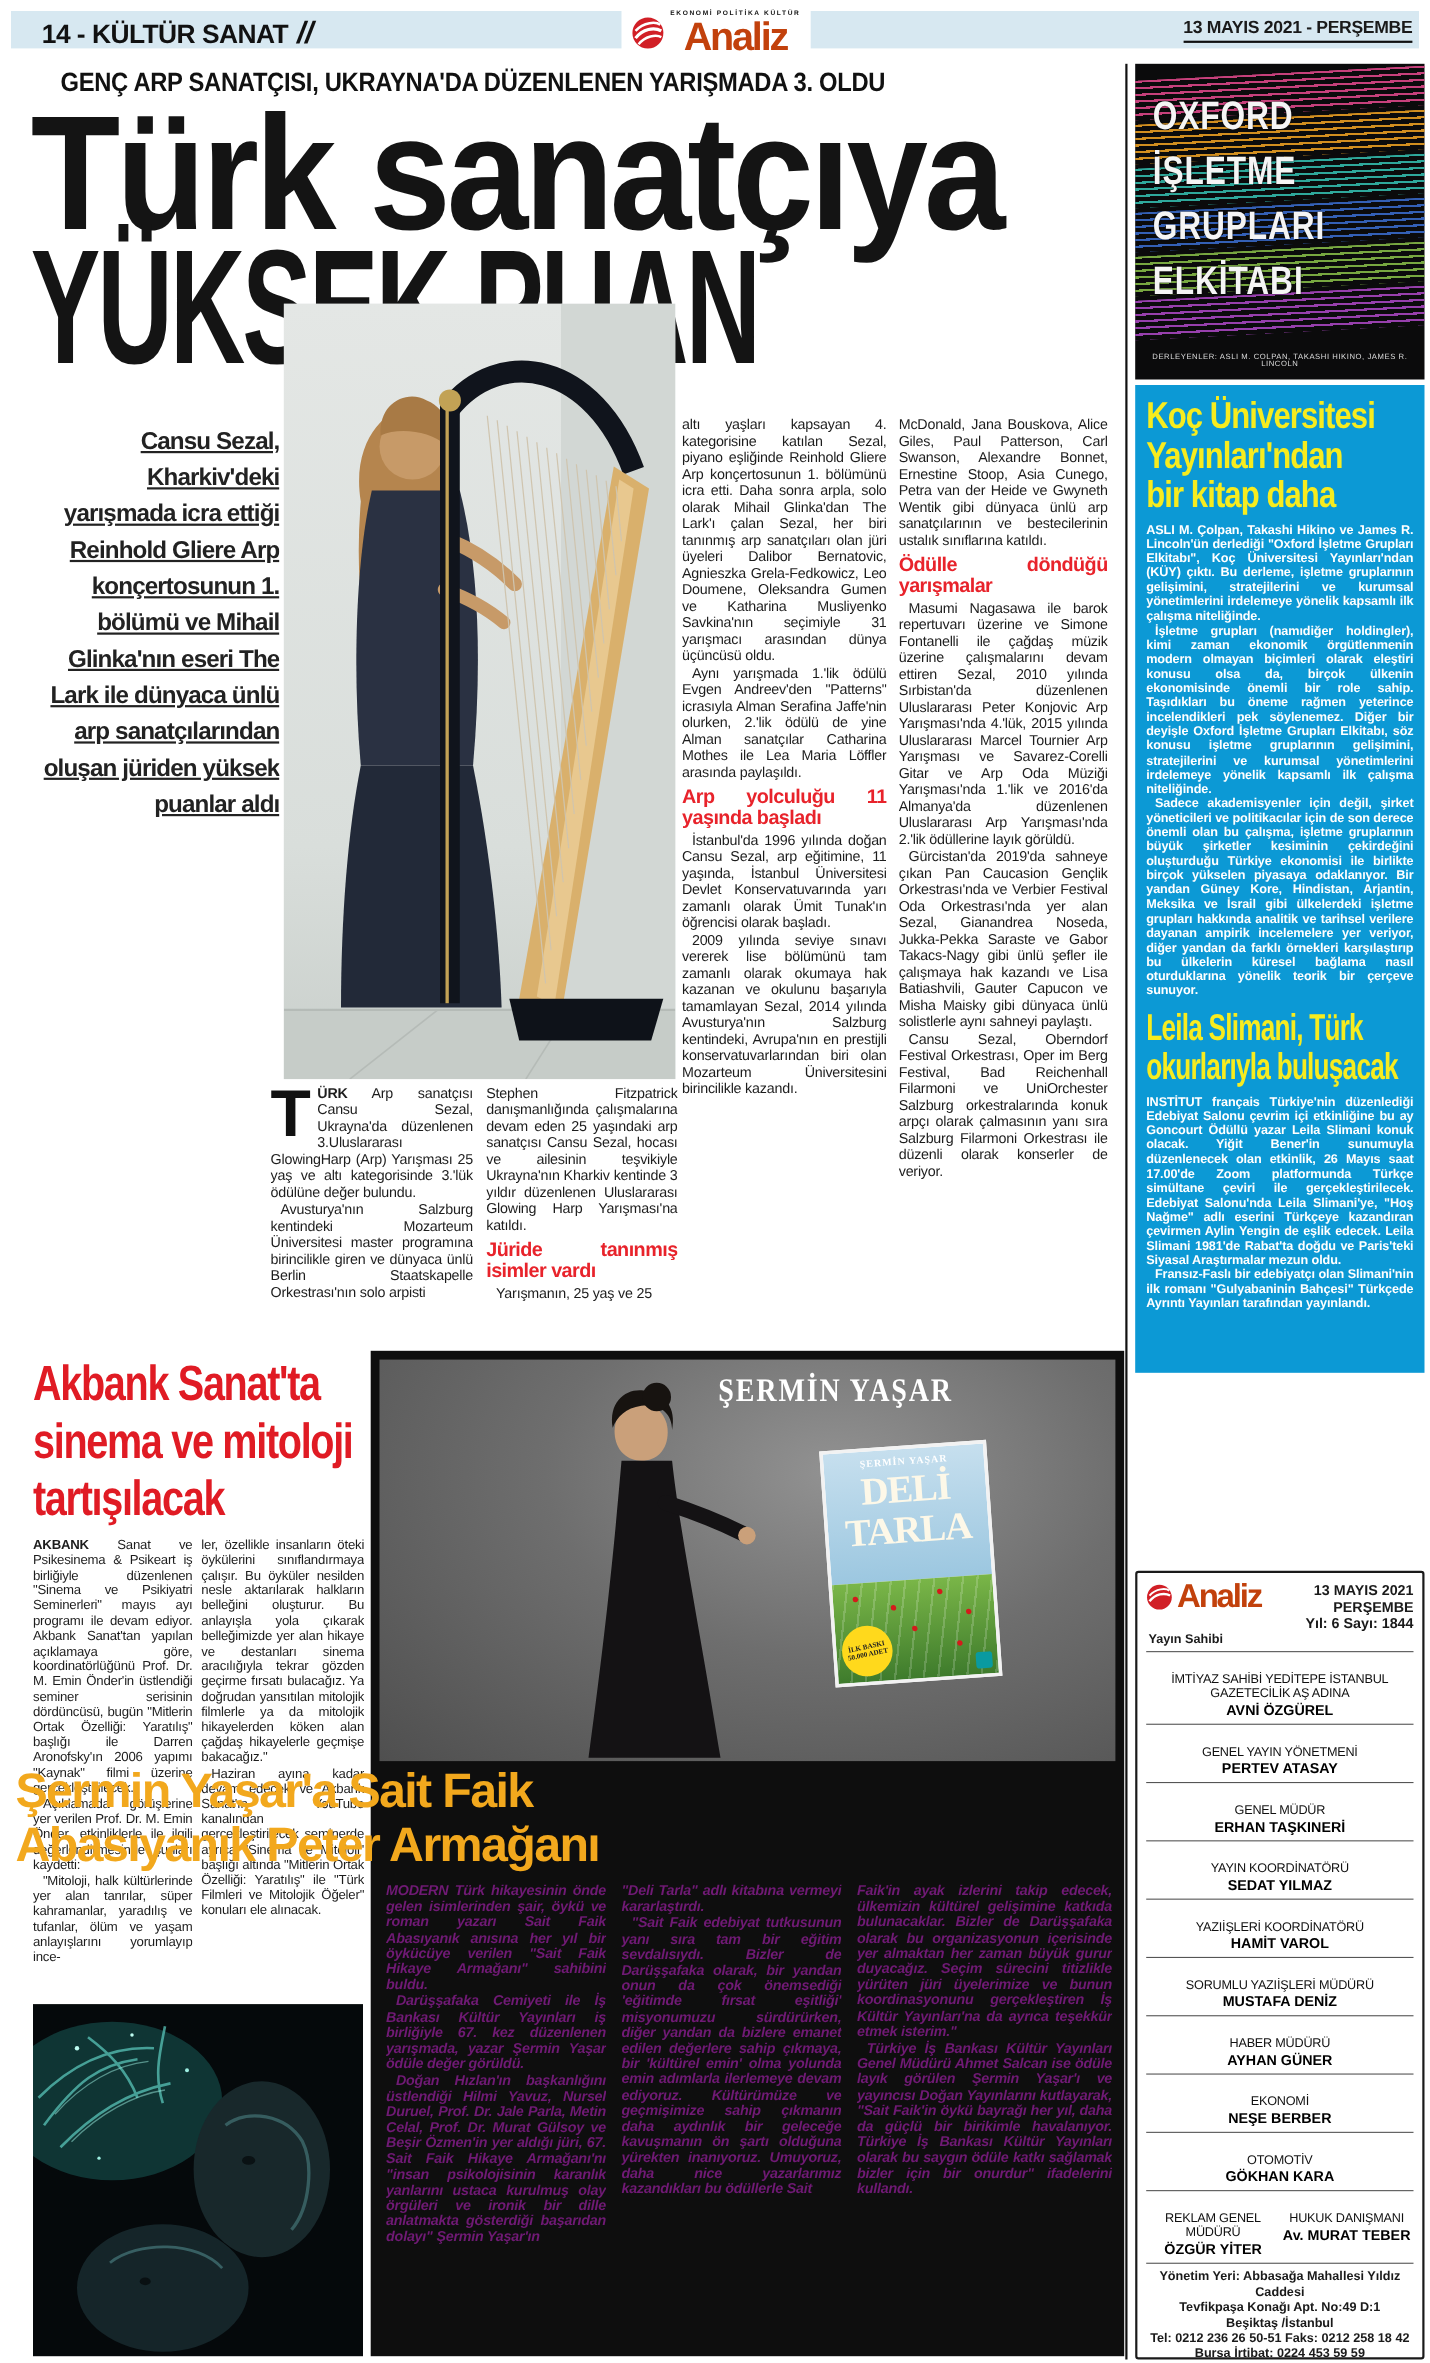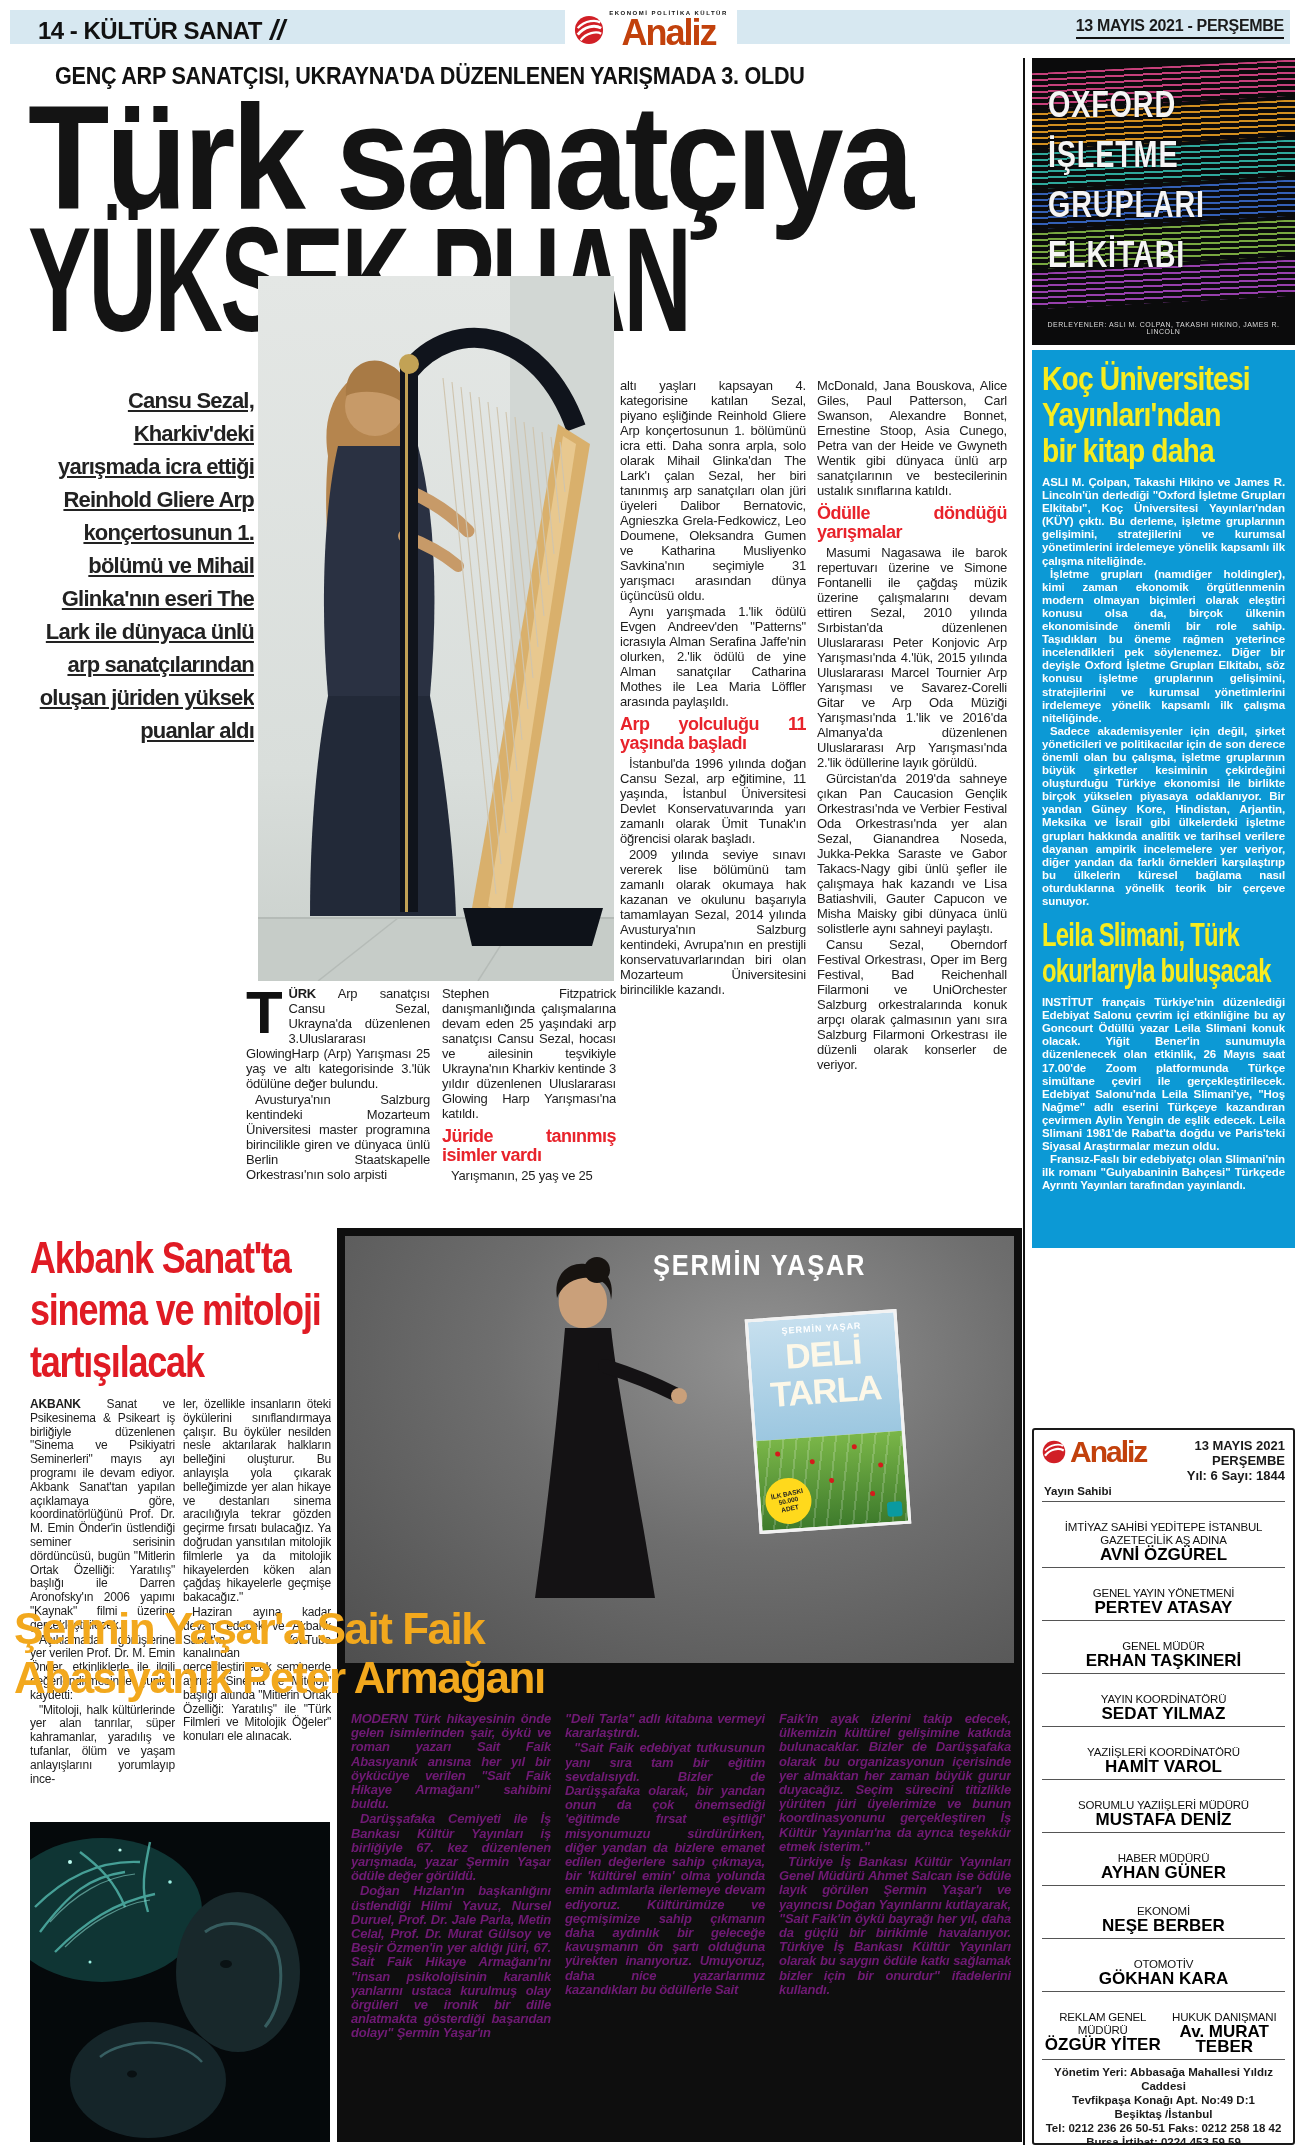--- a/index.html
+++ b/index.html
@@ -43,22 +43,22 @@
 
   
   .akbank-hl { left:30px; top:1232px; color:#e01b24; font-weight:bold; }
   .akbank-hl .hl { font-size:45px; line-height:52px; letter-spacing:-1.5px; transform:scaleX(.8); }
   .ak-col1 { left:30px; top:1398px; width:145px; height:420px; font-size:12px; line-height:13.8px; }
   .ak-col2 { left:183px; top:1398px; width:148px; height:400px; font-size:12px; line-height:13.8px; }
   .film-still { left:30px; top:1822px; width:300px; height:320px; background:#05090b; overflow:hidden; }
 
   
   .sermin-box { left:337px; top:1228px; width:685px; height:914px; background:#0e0e0e; }
-  .sermin-photo { left:8px; top:8px; width:669px; height:427px;
-      background:radial-gradient(ellipse at 62% 28%, #929292 0%, #6e6e6e 45%, #4f4f4f 100%); overflow:hidden; }
+  .sermin-photo { left:8px; top:8px; width:669px; height:365px;
+      background:radial-gradient(ellipse at 62% 28%, #929292 0%, #6e6e6e 45%, #4f4f4f 100%); overflow:hidden;font-family:Liberation Serif, serif; }
   .sermin-name-overlay { left:46%; top:12px; color:#fff; font-size:30px; font-weight:bold; letter-spacing:2px; white-space:nowrap; transform:scaleX(.85); transform-origin:0 0; }
   .sermin-hl { left:14px; top:1604px; color:#f2a81d; font-weight:bold; }
   .sermin-hl .hl { font-size:44px; line-height:49px; letter-spacing:-1.5px; }
   .sm-col { top:1712px; width:200px; height:422px; color:#ececec; font-weight:bold; font-size:13px; line-height:14.2px; }
   .sm-col p { color:#701a75;font-style:italic; }
   .sm-c1 { left:351px; } .sm-c2 { left:565px; } .sm-c3 { left:779px; width:232px; }
 
   
   .book { position:absolute; right:110px; top:78px; width:152px; height:215px; transform:rotate(-4deg); border:3px solid #f2f2f2; background:#fff; overflow:hidden; }
   .cover-sky { height:57%; background:linear-gradient(180deg,#c6dfee 0%,#9cc7e0 100%); text-align:center; position:relative; }
@@ -90,21 +90,21 @@
   
   .imprint { left:1032px; top:1428px; width:263px; height:717px; background:#fff; border:2px solid #1a1a1a; border-radius:3px; padding:8px 8px; overflow:hidden; }
   .imp-top { display:flex; justify-content:space-between; align-items:flex-start; }
   .imp-logo { display:flex; align-items:center; gap:4px; }
   .imp-logo .logo-brand { font-size:30px; }
   .imp-logo .logo-swirl { width:24px; height:24px; }
   .imp-date { text-align:right; font-size:13px; font-weight:bold; line-height:15px; }
   .imp-owner { font-size:11.5px; font-weight:bold; margin:2px 0 4px 2px; }
   .imp-row { border-top:1px solid #555; text-align:center; padding:4px 0 5px 0; }
   .imp-label { font-size:11.5px; line-height:13px; letter-spacing:-0.2px; color:#111;margin-top:15px; }
-  .imp-name { font-size:17px; line-height:15px; font-weight:bold; color:#000; }
+  .imp-name { font-size:13px; line-height:15px; font-weight:bold; color:#000; }
   .imp-row2 { display:flex; border-top:1px solid #555; }
   .imp-row2 > div { flex:1; text-align:center; padding:4px 0 5px 0; }
   .imp-block { border-top:1px solid #555; text-align:center; font-weight:bold; font-size:11.5px; line-height:14px; padding:5px 0; }
   .imp-block p { margin:0; }
   .imp-print { font-weight:normal; font-size:10.5px; line-height:12.5px; }
   .imp-print p:first-child { font-weight:bold; }
 </style>
 </head>
 <body>
 

